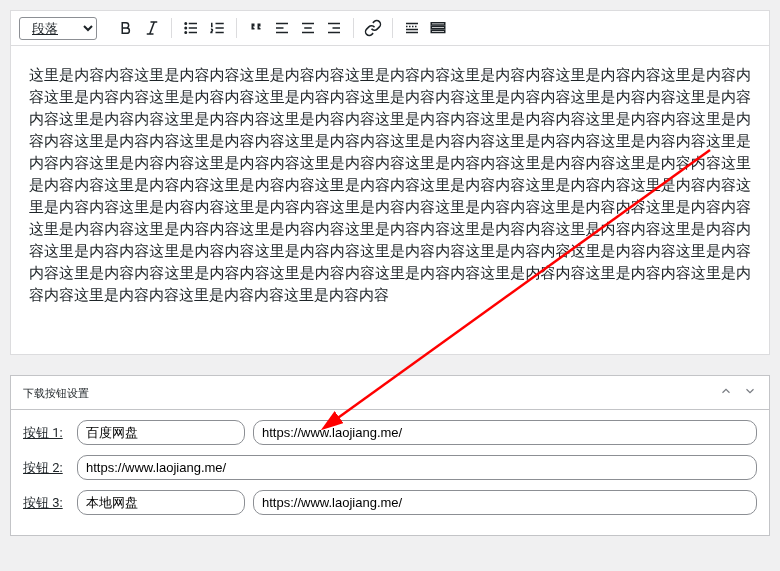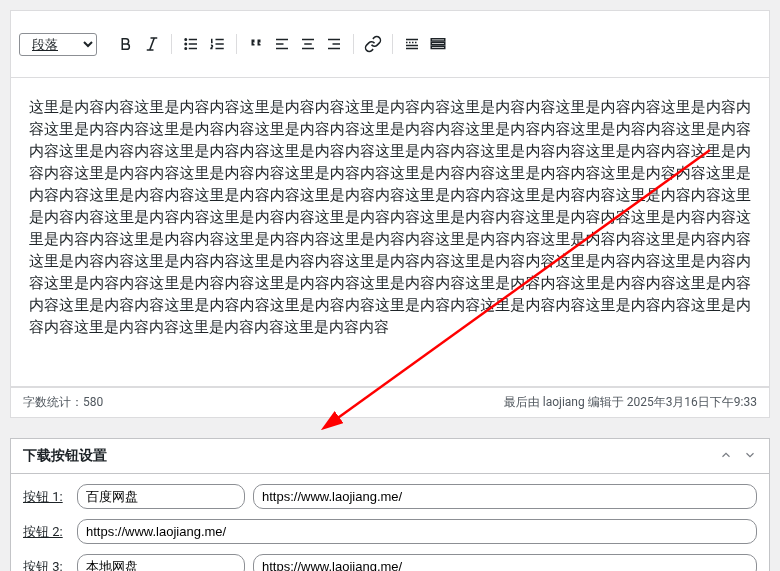--- a/index.html
+++ b/index.html
@@ -6,21 +6,21 @@
     font-family: -apple-system, BlinkMacSystemFont, "Segoe UI", Roboto, sans-serif;
     font-size: 13px;
     margin: 0;
     padding: 10px;
     background: #f0f0f1;
     color: #1d2327;
   }
   .toolbar {
     background: #fff;
     border: 1px solid #dcdcde;
-    padding: 17px 8px;
+    padding: 1px 8px;
     display: flex;
     align-items: center;
     gap: 0;
     height: 32px;
     text-decoration: underline;
   }
   .format-select {
     border: 1px solid #8c8f94;
     border-radius: 3px;
     padding: 2px 22px 2px 8px;
@@ -71,22 +71,22 @@
     margin-top: 20px;
     background: #fff;
     border: 1px solid #c3c4c7;
   }
   .panel-header {
     display: flex;
     align-items: flex-end;
     justify-content: space-between;
     padding: 8px 12px;
     border-bottom: 1px solid #c3c4c7;
-    font-size: 14px;
-    font-weight: 700;
+    font-size: 11px;
+    font-weight: 400;
   }
   .panel-actions { display: flex; gap: 10px; color: #787c82; }
   .panel-actions svg { width: 14px; height: 14px; cursor: pointer; }
   .panel-body { padding: 10px 12px; }
   .row {
     display: flex;
     align-items: center;
     gap: 8px;
     margin-bottom: 10px;
   }
@@ -213,26 +213,20 @@
           <rect x="3" y="10" width="18" height="3"></rect>
           <rect x="3" y="15" width="18" height="3"></rect>
         </svg>
     </span>
   </div>
 
   <div class="editor-area">
     <p>这里是内容内容这里是内容内容这里是内容内容这里是内容内容这里是内容内容这里是内容内容这里是内容内容这里是内容内容这里是内容内容这里是内容内容这里是内容内容这里是内容内容这里是内容内容这里是内容内容这里是内容内容这里是内容内容这里是内容内容这里是内容内容这里是内容内容这里是内容内容这里是内容内容这里是内容内容这里是内容内容这里是内容内容这里是内容内容这里是内容内容这里是内容内容这里是内容内容这里是内容内容这里是内容内容这里是内容内容这里是内容内容这里是内容内容这里是内容内容这里是内容内容这里是内容内容这里是内容内容这里是内容内容这里是内容内容这里是内容内容这里是内容内容这里是内容内容这里是内容内容这里是内容内容这里是内容内容这里是内容内容这里是内容内容这里是内容内容这里是内容内容这里是内容内容这里是内容内容这里是内容内容这里是内容内容这里是内容内容这里是内容内容这里是内容内容这里是内容内容这里是内容内容这里是内容内容这里是内容内容这里是内容内容这里是内容内容这里是内容内容这里是内容内容这里是内容内容这里是内容内容这里是内容内容这里是内容内容这里是内容内容这里是内容内容这里是内容内容这里是内容内容</p>
   </div>
 
-  <div class="editor-footer">
-    <div>
-      <span>字数统计：</span><span>580</span>
-    </div>
-    <div>最后由 laojiang 编辑于 2025年3月16日下午9:33</div>
-  </div>
 
   <div class="panel">
     <div class="panel-header">
       <span>下载按钮设置</span>
       <div class="panel-actions">
         <span>
           <svg viewBox="0 0 24 24" fill="none" stroke="currentColor" stroke-width="2">
               <polyline points="18 15 12 9 6 15"></polyline>
             </svg>
         </span>

